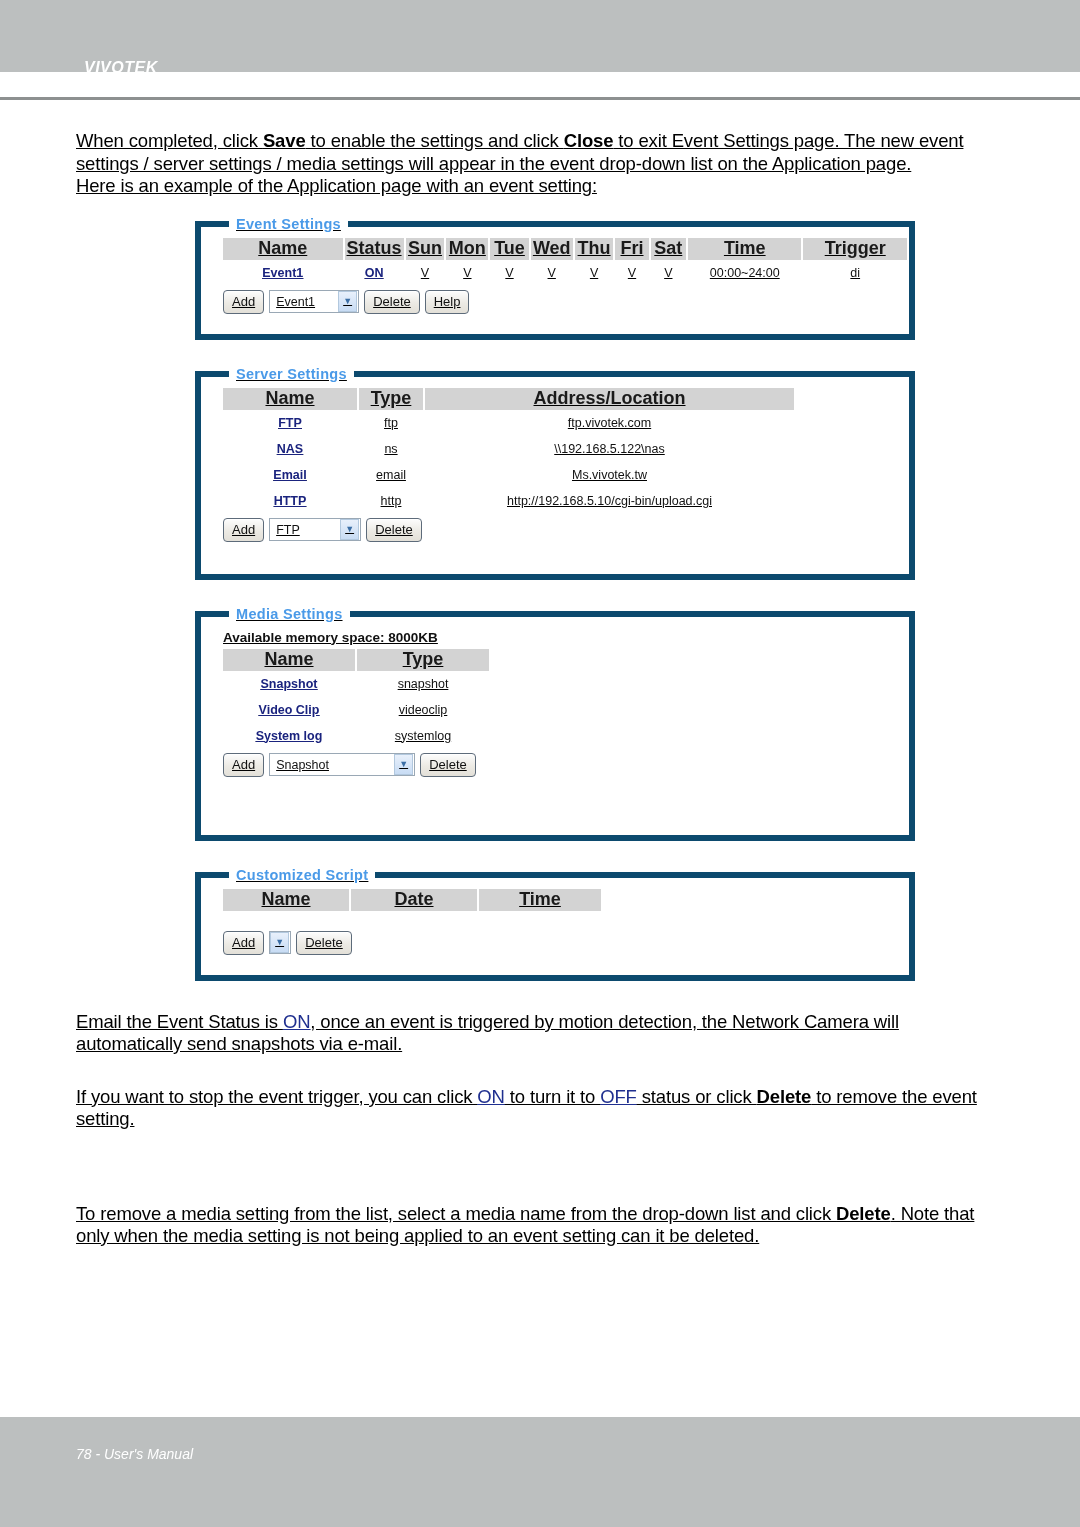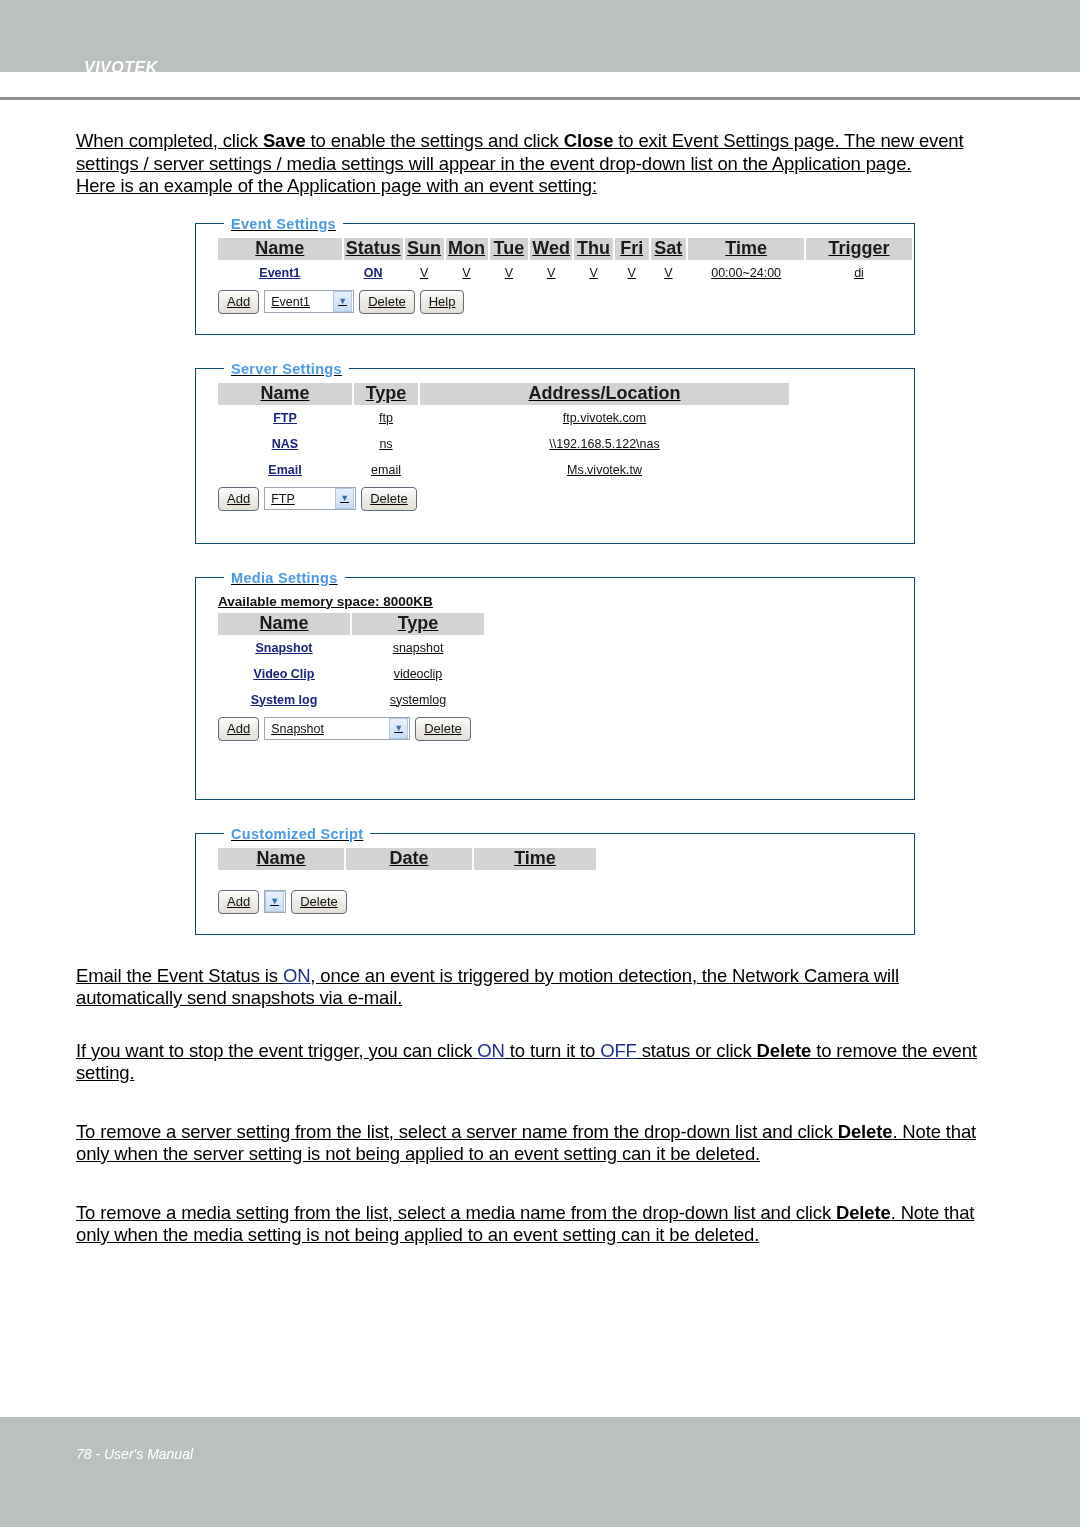--- a/index.html
+++ b/index.html
@@ -87,21 +87,21 @@
   .gap-md { height: 30px; }
   .gap-lg { height: 36px; }
 
   
   .ui-shot {
     margin-left: 195px;
     width: 720px;
   }
 
   fieldset.panel {
-    border: 1px solid #0c4a6e;
+    border: 6px solid #0c4a6e;
     margin: 0;
     padding: 0;
     box-sizing: border-box;
     background: #ffffff;
   }
   fieldset.panel > legend {
     margin-left: 28px;
     padding: 0 7px;
     font-size: 14.5px;
     font-weight: bold;
@@ -306,20 +306,25 @@
             <tr>
               <td class="link-cell"><span class="lnk-b">NAS</span></td>
               <td>ns</td>
               <td>\\192.168.5.122\nas</td>
             </tr>
             <tr>
               <td class="link-cell"><span class="lnk-b">Email</span></td>
               <td>email</td>
               <td>Ms.vivotek.tw</td>
             </tr>
+            <tr>
+              <td class="link-cell"><span class="lnk-b">HTTP</span></td>
+              <td>http</td>
+              <td>http://192.168.5.10/cgi-bin/upload.cgi</td>
+            </tr>
           </tbody>
         </table>
 
         <div class="ctl-row">
           <div class="btn">Add</div>
           <div class="sel sel-w-ftp">
             <span class="sel-val">FTP</span>
             <span class="sel-arrow">▼</span>
           </div>
           <div class="btn">Delete</div>
@@ -406,23 +411,20 @@
   </p>
 
   <div class="gap-md"></div>
 
   <p class="para">
     <span>If you want to stop the event trigger, you can click </span><span class="lnk">ON</span><span> to turn it to </span><span class="lnk">OFF</span><span> status or click </span><b>Delete</b><span> to remove the event setting.</span>
   </p>
 
   <div class="gap-lg"></div>
 
-  <p class="para">
-    <span>To remove a server setting from the list, select a server name from the drop-down list and click </span><b>Delete</b><span>. Note that only when the server setting is not being applied to an event setting can it be deleted.</span>
-  </p>
 
   <div class="gap-lg"></div>
 
   <p class="para">
     <span>To remove a media setting from the list, select a media name from the drop-down list and click </span><b>Delete</b><span>. Note that only when the media setting is not being applied to an event setting can it be deleted.</span>
   </p>
 
 </div>
 
 <div class="page-footer">

